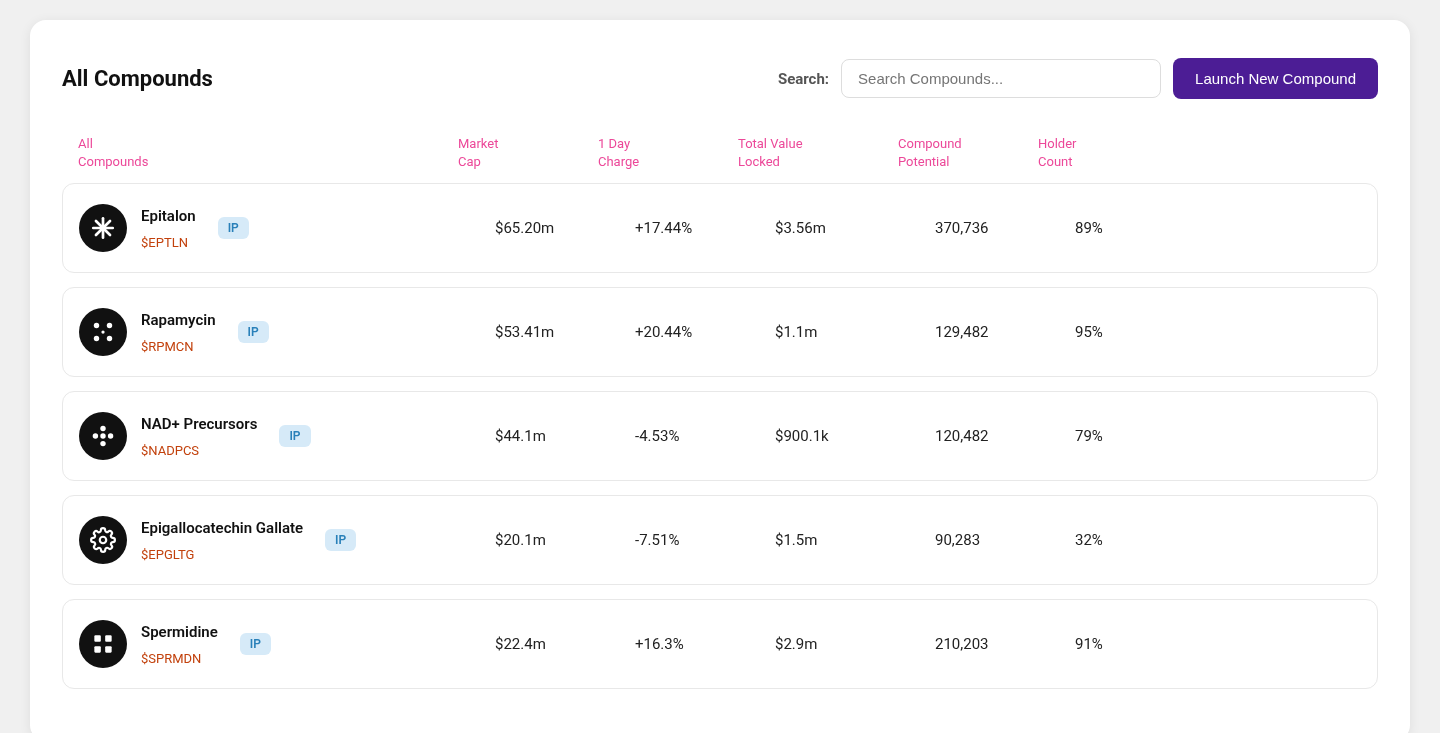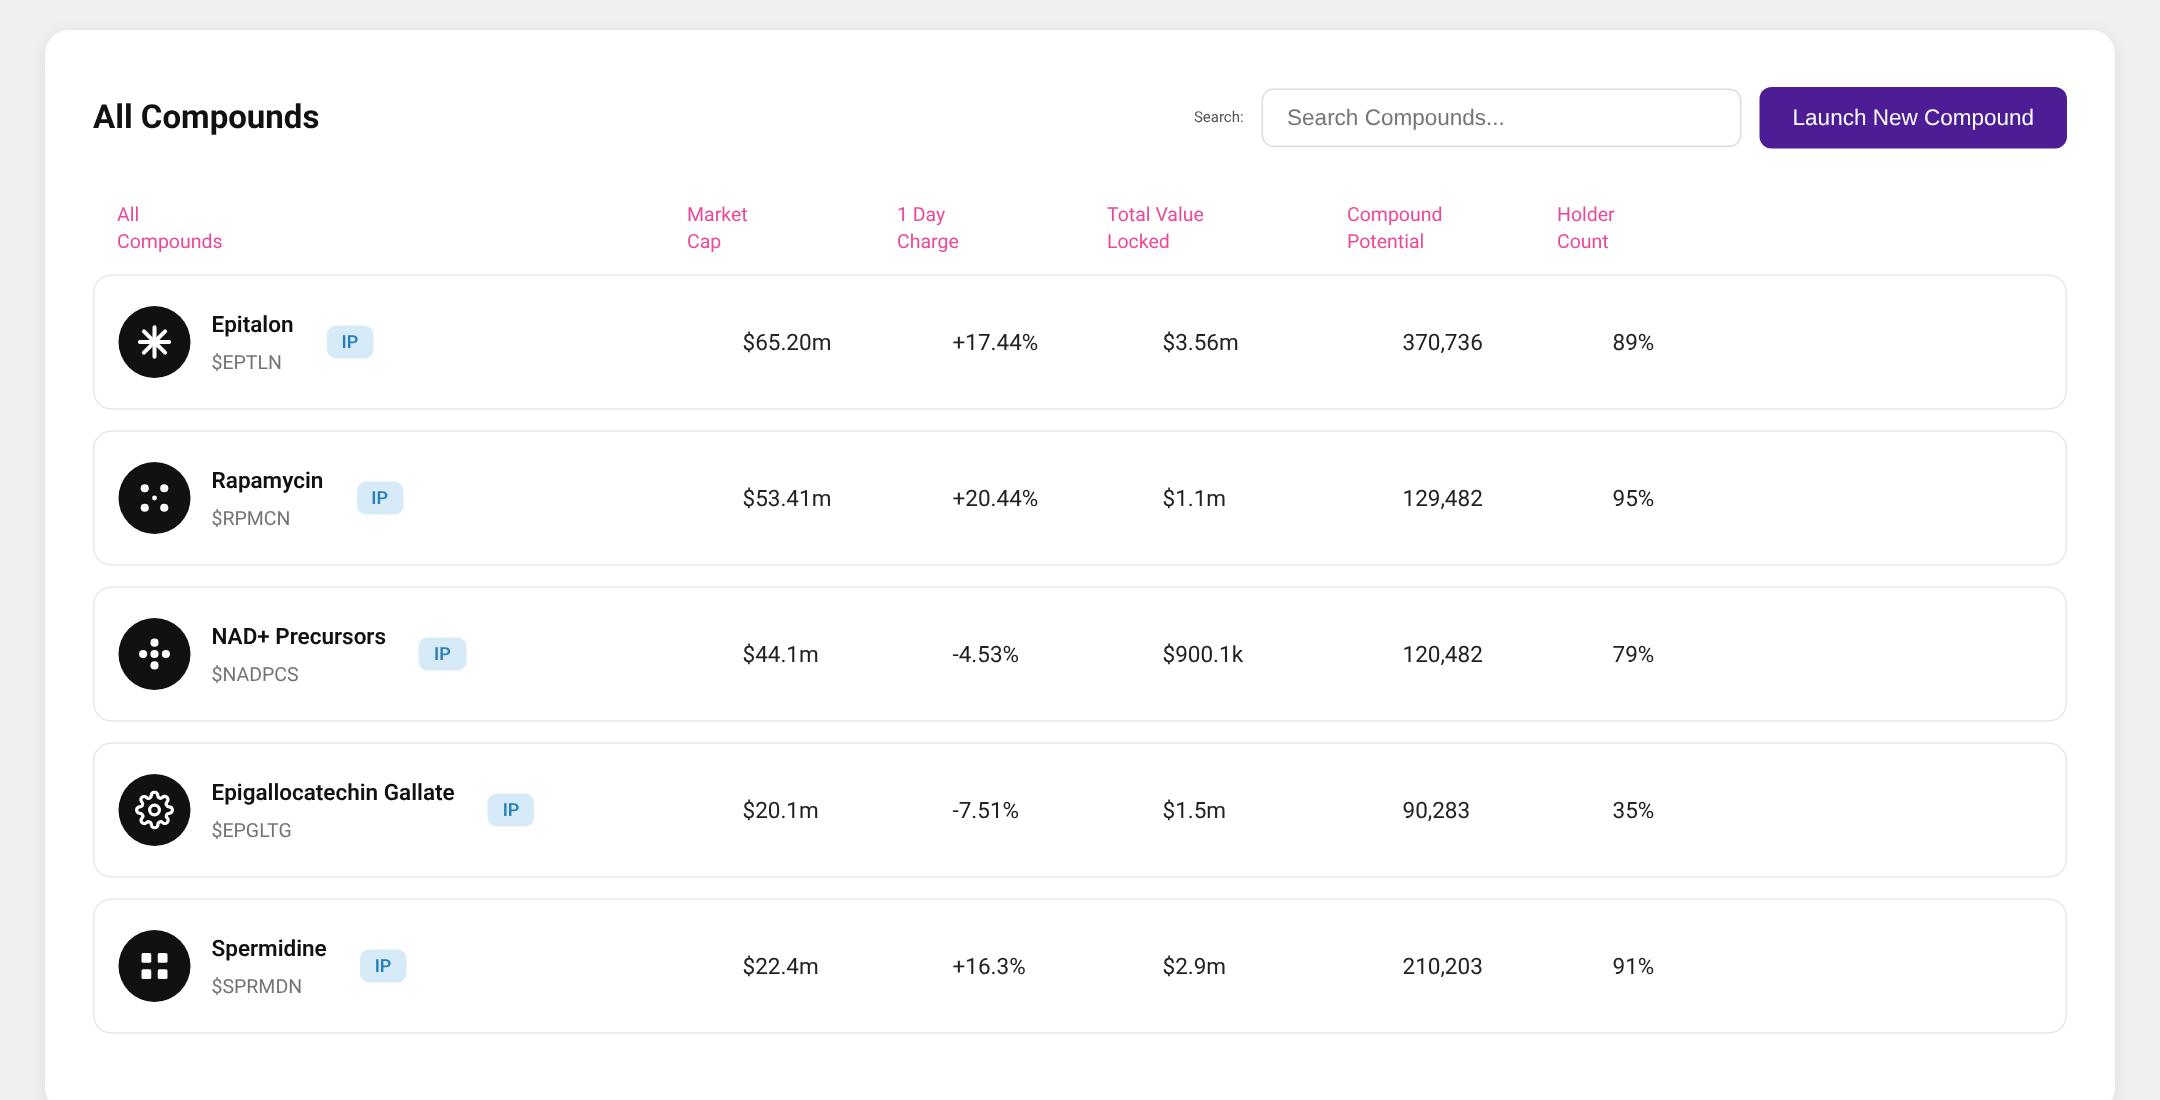--- a/index.html
+++ b/index.html
@@ -30,22 +30,23 @@
       font-size: 22px;
       font-weight: 700;
       color: #111;
     }
     .header-right {
       display: flex;
       align-items: center;
       gap: 12px;
     }
     .search-label {
-      font-size: 10px;
+      font-size: 15px;
       color: #555;
+      font-weight: bold;
     }
     .search-input {
       border: 1.5px solid #ddd;
       border-radius: 8px;
       padding: 10px 16px;
       font-size: 15px;
       color: #aaa;
       width: 320px;
       outline: none;
       background: #fff;
@@ -106,21 +107,21 @@
       flex-direction: column;
       gap: 10px;
     }
     .compound-name {
       font-size: 15px;
       font-weight: 600;
       color: #111;
     }
     .compound-ticker {
       font-size: 13px;
-      color: #737373;
+      color: #c2410c;
     }
     .ip-badge {
       background: #d6eaf8;
       color: #2980b9;
       font-size: 12px;
       font-weight: 600;
       padding: 4px 10px;
       border-radius: 6px;
       margin-left: 8px;
     }
@@ -233,21 +234,21 @@
       <div class="compound-name-group">
         <span class="compound-name">Epigallocatechin Gallate</span>
         <span class="compound-ticker">$EPGLTG</span>
       </div>
       <span class="ip-badge">IP</span>
     </div>
     <span class="cell-value">$20.1m</span>
     <span class="cell-value">-7.51%</span>
     <span class="cell-value">$1.5m</span>
     <span class="cell-value">90,283</span>
-    <span class="cell-value">35%</span>
+    <span class="cell-value">32%</span>
   </div>
       <div class="compound-row">
     <div class="compound-info">
       <div class="compound-icon">
         <svg viewBox="0 0 24 24" fill="white" xmlns="http://www.w3.org/2000/svg">
         <rect x="4" y="4" width="6" height="6" rx="1"></rect>
         <rect x="14" y="4" width="6" height="6" rx="1"></rect>
         <rect x="4" y="14" width="6" height="6" rx="1"></rect>
         <rect x="14" y="14" width="6" height="6" rx="1"></rect>
       </svg>

